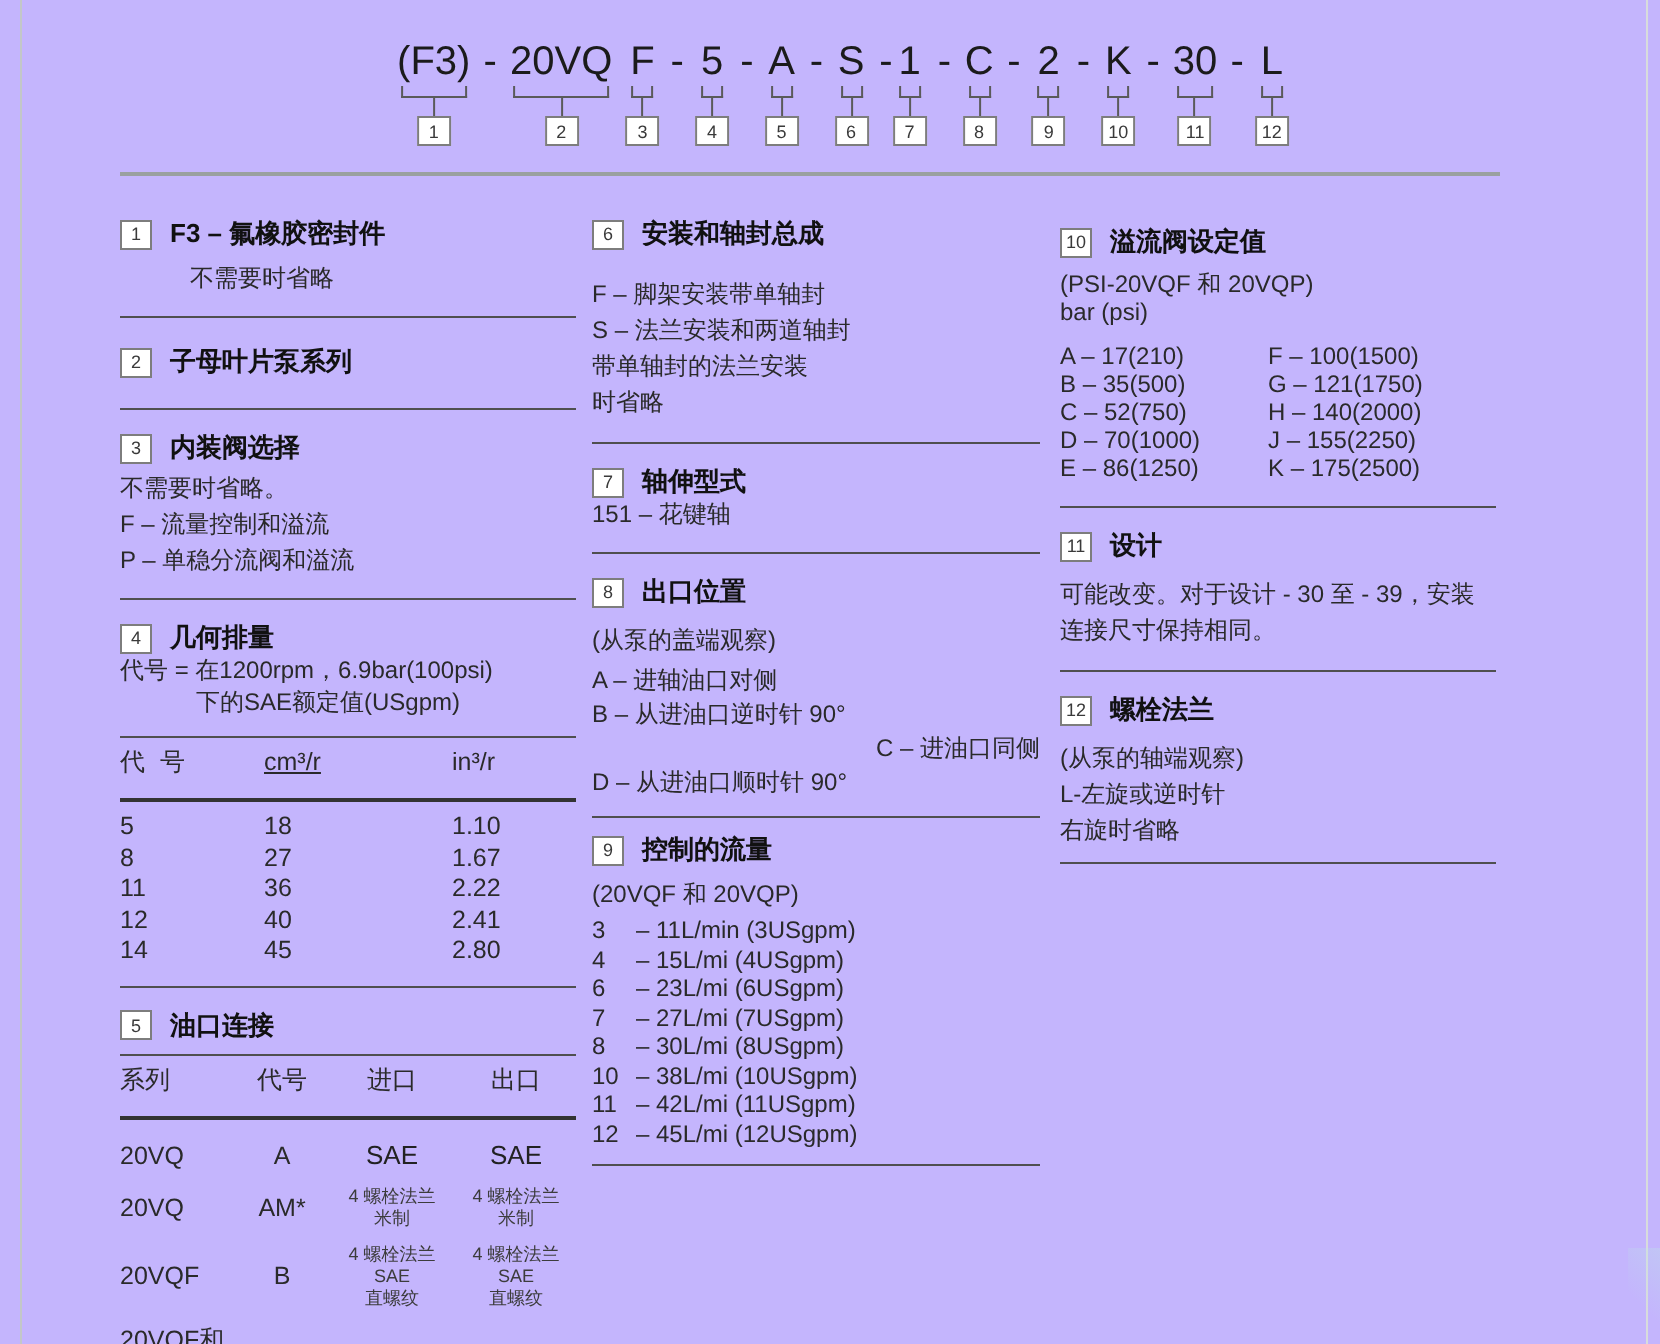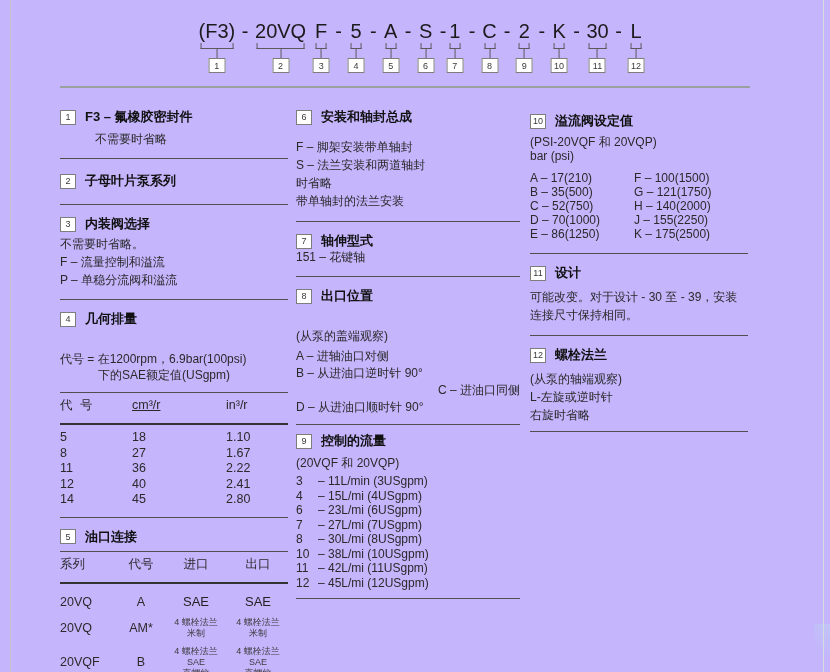--- a/index.html
+++ b/index.html
@@ -195,21 +195,21 @@
       <div class="line">F – 流量控制和溢流</div>
       <div class="line">P – 单稳分流阀和溢流</div>
     </section>
     <div class="rule"></div>
 
     <section>
       <div class="sec-title" style="margin-top:8px;">
         <span class="numbox">4</span>
         <span>几何排量</span>
       </div>
-      <div class="body" style="margin-top:24px;">代号 = 在1200rpm，6.9bar(100psi)</div>
+      <div class="body" style="margin-top:0;">代号 = 在1200rpm，6.9bar(100psi)</div>
       <div class="ind38">下的SAE额定值(USgpm)</div>
       <div class="rule tight" style="margin-top:9px;"></div>
       <div class="t4 t4-head">
         <span>代 号</span>
         <span style="letter-spacing:0;text-decoration:underline;">cm³/r</span>
         <span style="letter-spacing:0;">in³/r</span>
       </div>
       <div class="rule thick tight"></div>
       <div class="t4 t4-body">
         <span>5</span>
@@ -277,40 +277,40 @@
   </div>
 
   <div class="col" id="col-mid">
     <section style="padding-top:6px;">
       <div class="sec-title">
         <span class="numbox">6</span>
         <span>安装和轴封总成</span>
       </div>
       <div class="body" style="margin-top:13px; line-height:18px;">F – 脚架安装带单轴封</div>
       <div style="line-height:18px;">S – 法兰安装和两道轴封</div>
+      <div style="line-height:18px;">带单轴封的法兰安装</div>
       <div style="line-height:18px;">时省略</div>
-      <div style="line-height:18px;">带单轴封的法兰安装</div>
     </section>
     <div class="rule"></div>
 
     <section>
       <div class="sec-title" style="margin-top:10px;">
         <span class="numbox">7</span>
         <span>轴伸型式</span>
       </div>
       <div>151 – 花键轴</div>
     </section>
     <div class="rule"></div>
 
     <section>
       <div class="sec-title" style="margin-top:8px;">
         <span class="numbox">8</span>
         <span>出口位置</span>
       </div>
-      <div class="body" style="margin-top:24px;">(从泵的盖端观察)</div>
+      <div class="body" style="margin-top:8px;">(从泵的盖端观察)</div>
       <div style="margin-top:4px; line-height:17px;">A – 进轴油口对侧</div>
       <div style="line-height:17px;">B – 从进油口逆时针 90°</div>
       <div style="line-height:17px;text-align:right;">C – 进油口同侧</div>
       <div style="line-height:17px;">D – 从进油口顺时针 90°</div>
     </section>
     <div class="rule" style="margin:8px 0;"></div>
 
     <section>
       <div class="sec-title">
         <span class="numbox">9</span>

